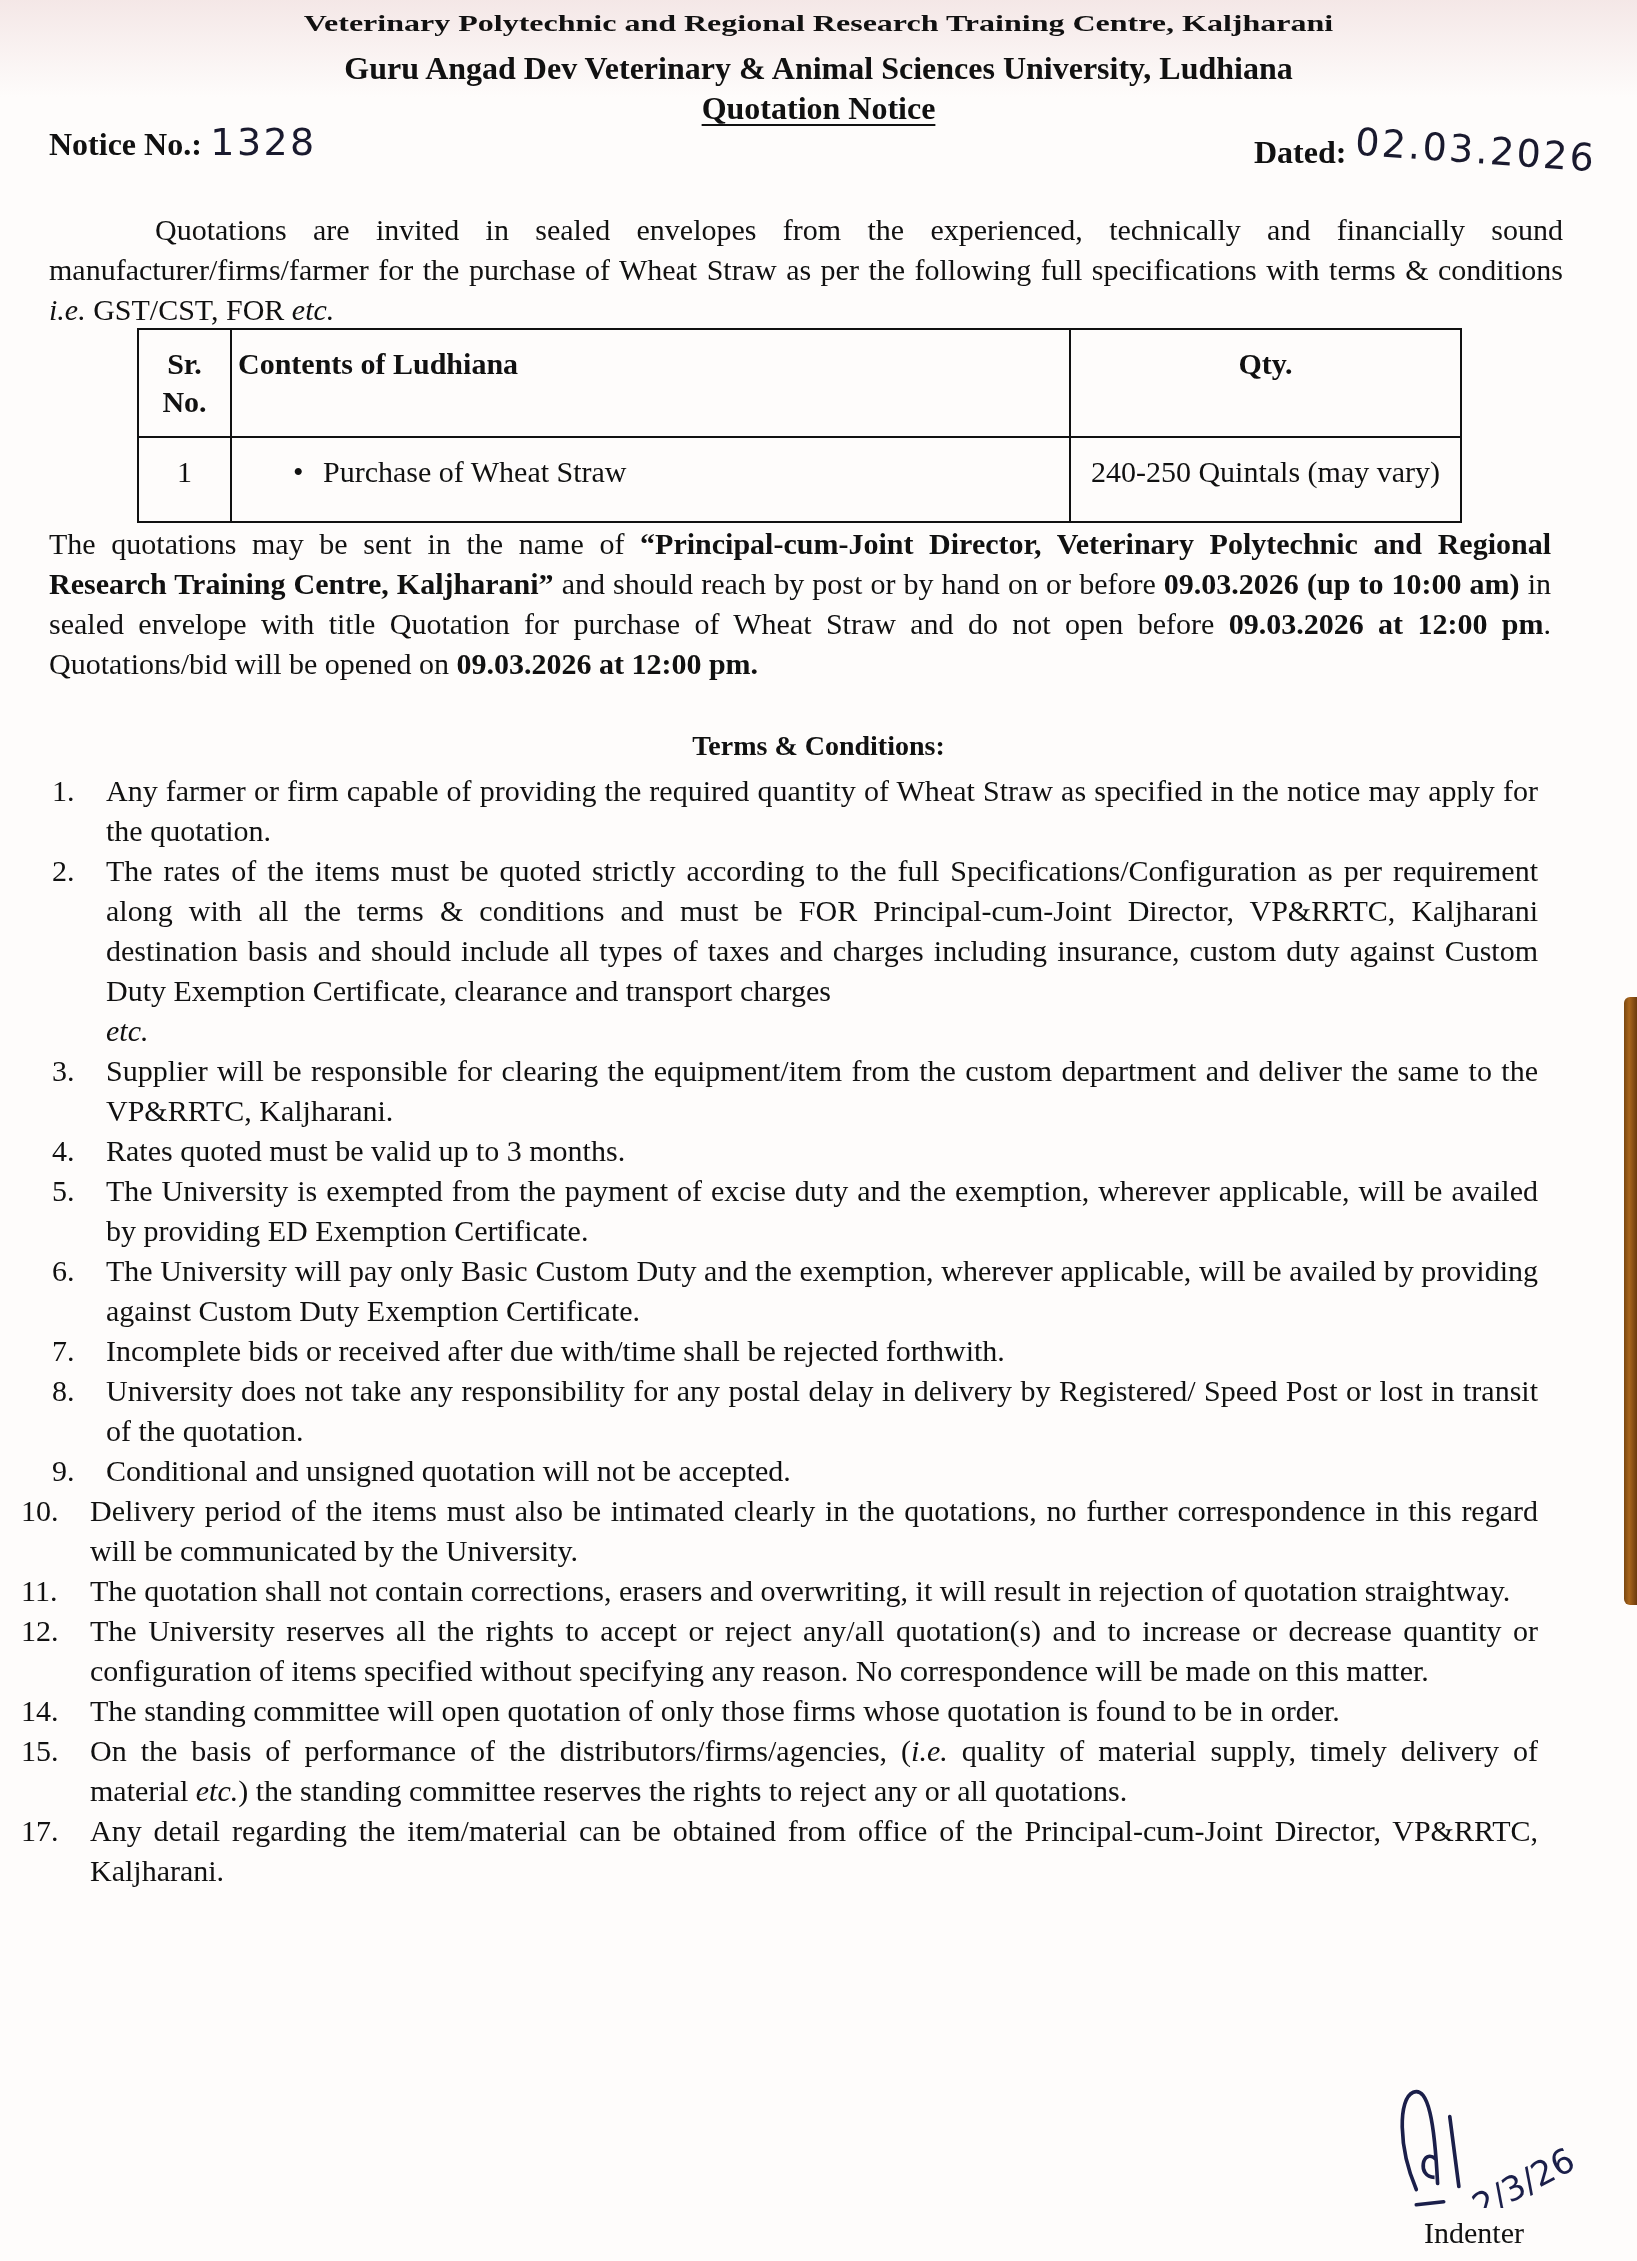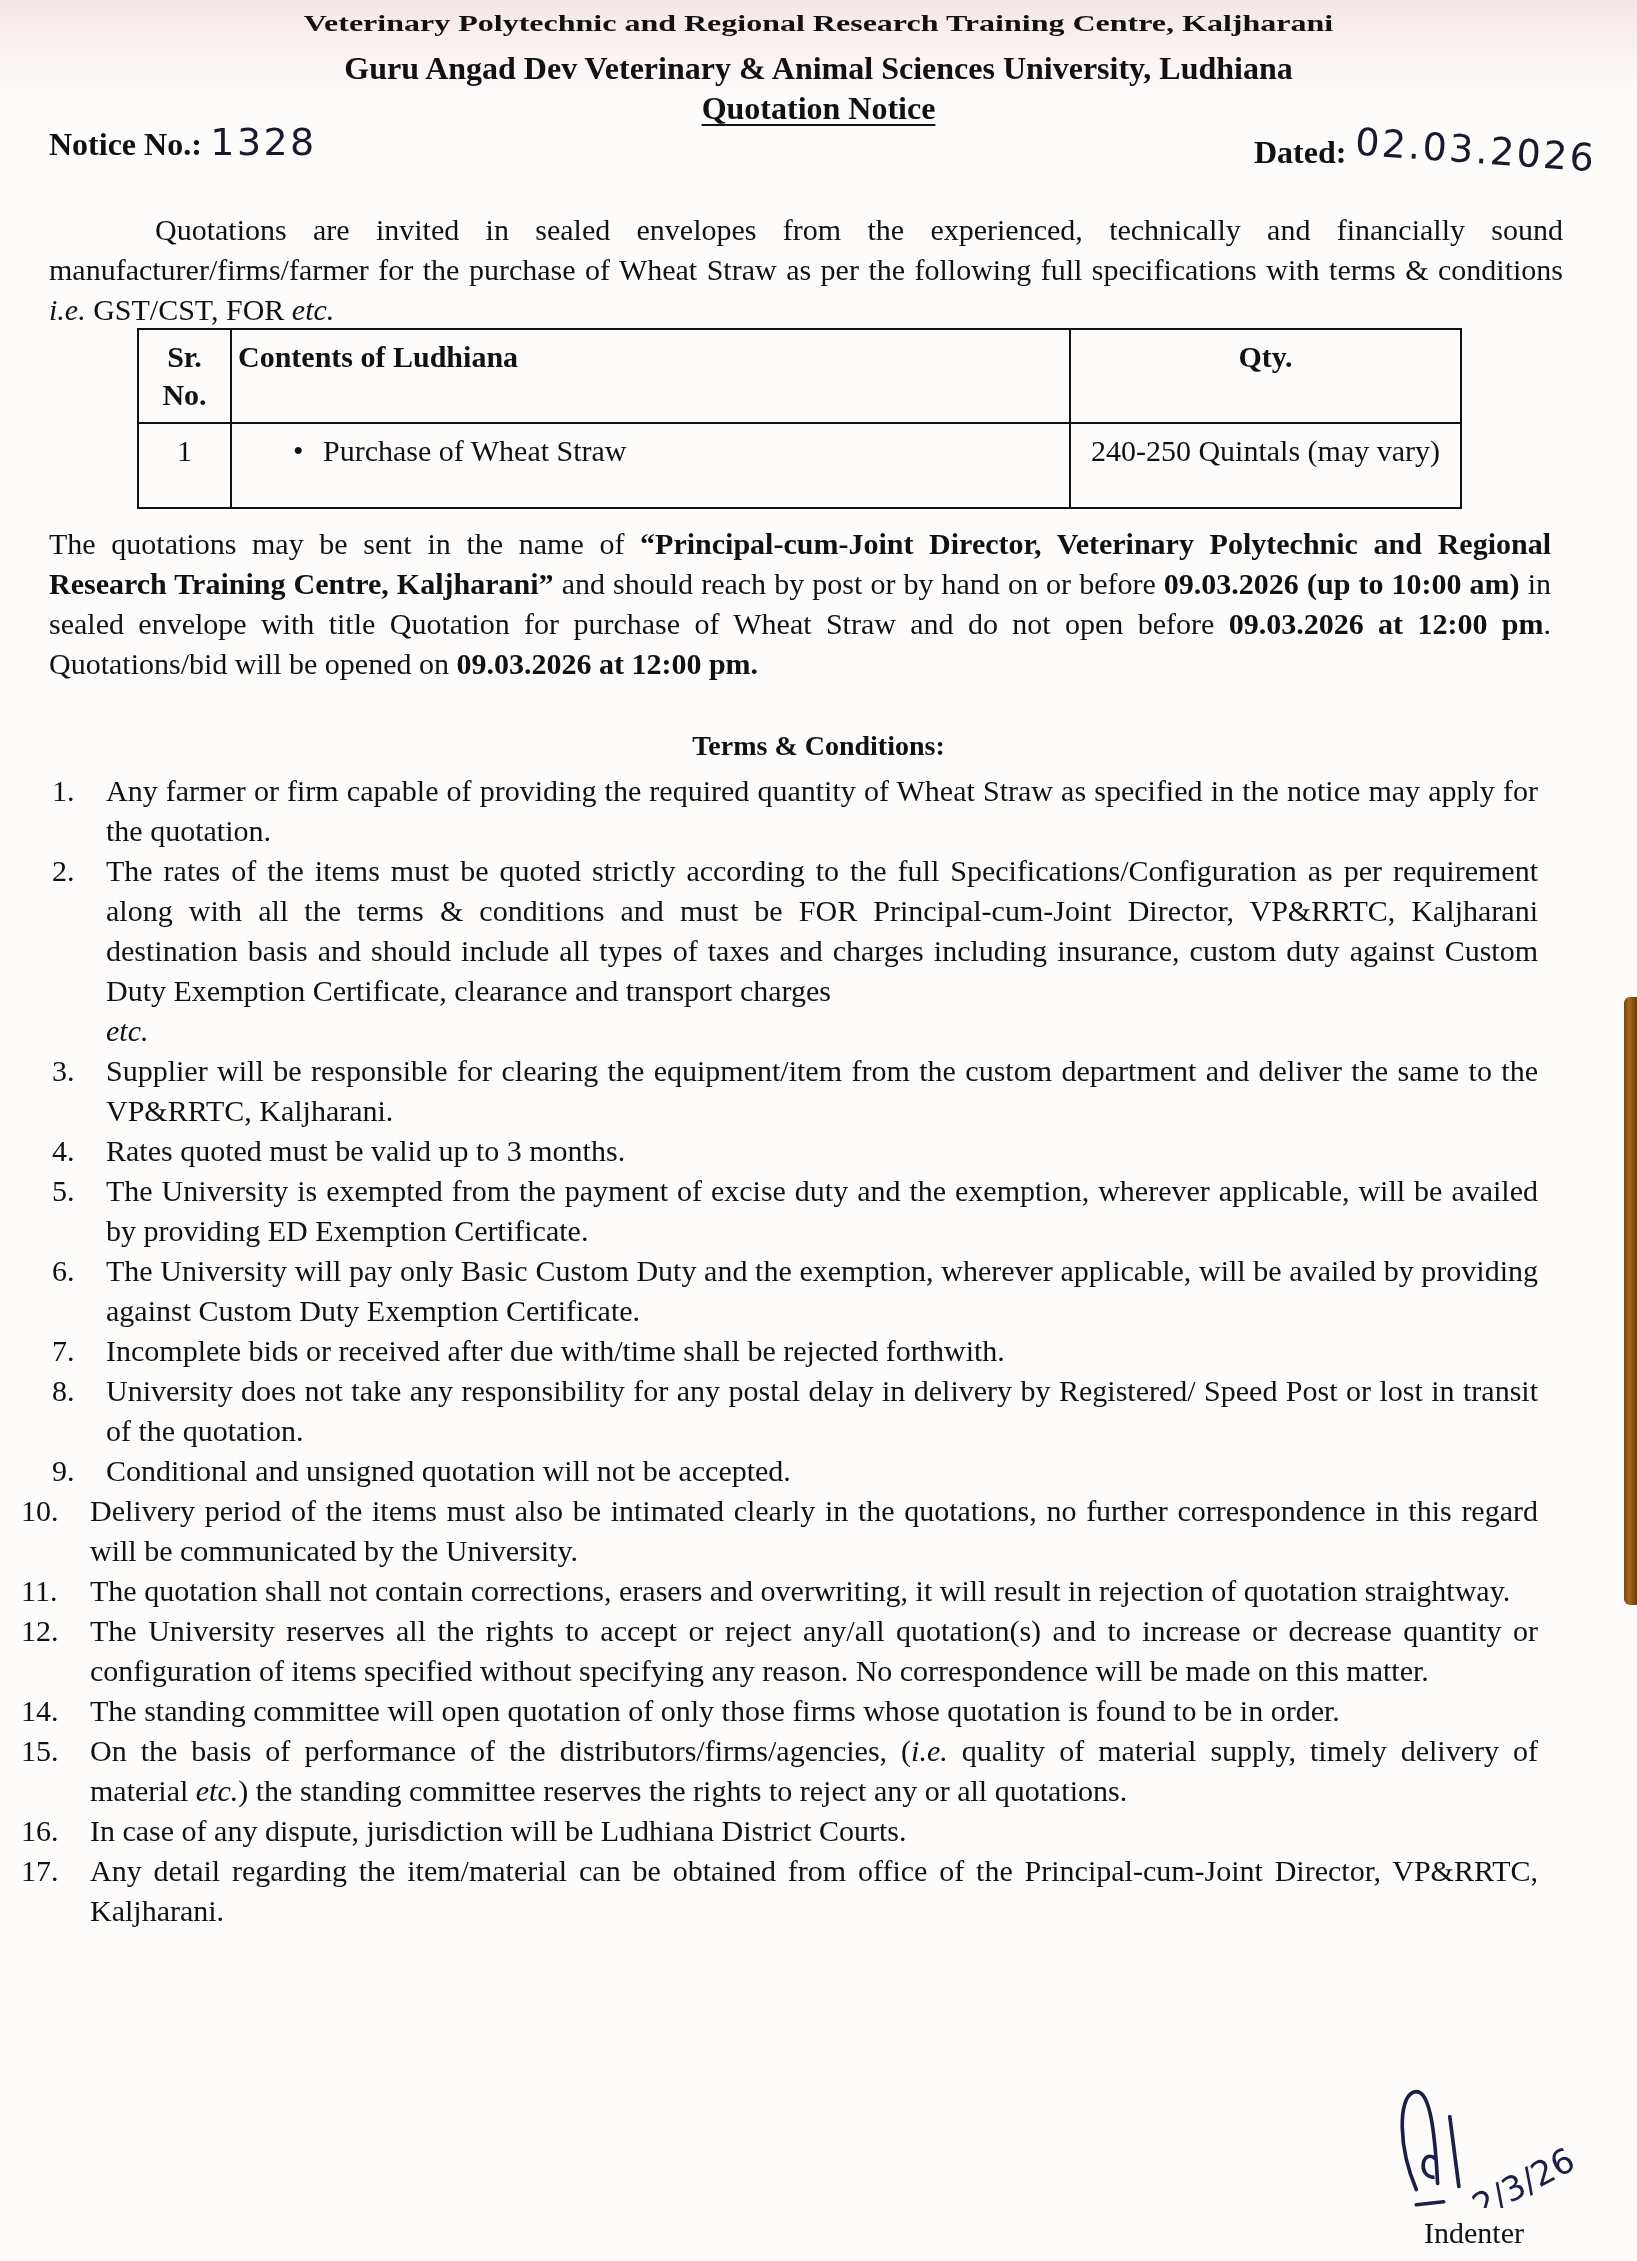--- a/index.html
+++ b/index.html
@@ -26,21 +26,21 @@
   .notice-no { position: absolute; left: 49px; top: 120px; font-weight: bold; font-size: 32px; }
   .hand { font-family: "DejaVu Sans", sans-serif; font-weight: normal; font-size: 38px; color: #1a1a2e; margin-left: 8.5px; letter-spacing: 2.4px; }
   .dated { position: absolute; left: 1254px; top: 128px; font-weight: bold; font-size: 32px; }
   .dated .hand { transform: rotate(4deg); display: inline-block; }
   .para { position: absolute; font-size: 30px; line-height: 40px; text-align: justify; }
   .intro { left: 49px; top: 210px; width: 1514px; text-indent: 106px; }
   table.env {
     position: absolute; left: 137px; top: 328px; width: 1325px;
     border-collapse: collapse; font-size: 30px; line-height: 38px;
   }
-  table.env td, table.env th { border: 2.4px solid #111; vertical-align: top; padding: 8px 6px; }
+  table.env td, table.env th { border: 2.4px solid #111; vertical-align: top; padding: 15px 6px; }
   table.env th { font-weight: bold; text-align: left; }
   .c1 { width: 79px; text-align: center !important; }
   .c3 { width: 377px; text-align: center !important; }
   .bullet { display: inline-block; width: 30px; margin-left: 55px; }
   .sendpara { left: 49px; top: 524px; width: 1502px; }
   .tc-title { position: absolute; left: 0; width: 1637px; top: 730px; text-align: center; font-weight: bold; font-size: 28px; }
   ol.terms { position: absolute; left: 0; top: 771px; width: 1538px; margin: 0; padding: 0; list-style: none; font-size: 30px; line-height: 40px; }
   ol.terms li { position: relative; padding-left: 106px; text-align: justify; }
   ol.terms li .num { position: absolute; left: 52px; }
   ol.terms li.two { padding-left: 90px; }
@@ -97,21 +97,20 @@
     <li><span class="num">5.</span><span>The University is exempted from the payment of excise duty and the exemption, wherever applicable, will be availed by providing ED Exemption Certificate.</span></li>
     <li><span class="num">6.</span><span>The University will pay only Basic Custom Duty and the exemption, wherever applicable, will be availed by providing against Custom Duty Exemption Certificate.</span></li>
     <li><span class="num">7.</span><span>Incomplete bids or received after due with/time shall be rejected forthwith.</span></li>
     <li><span class="num">8.</span><span>University does not take any responsibility for any postal delay in delivery by Registered/ Speed Post or lost in transit of the quotation.</span></li>
     <li><span class="num">9.</span><span>Conditional and unsigned quotation will not be accepted.</span></li>
     <li class="two"><span class="num">10.</span><span>Delivery period of the items must also be intimated clearly in the quotations, no further correspondence in this regard will be communicated by the University.</span></li>
     <li class="two"><span class="num">11.</span><span>The quotation shall not contain corrections, erasers and overwriting, it will result in rejection of quotation straightway.</span></li>
     <li class="two"><span class="num">12.</span><span>The University reserves all the rights to accept or reject any/all quotation(s) and to increase or decrease quantity or configuration of items specified without specifying any reason. No correspondence will be made on this matter.</span></li>
     <li class="two"><span class="num">14.</span><span>The standing committee will open quotation of only those firms whose quotation is found to be in order.</span></li>
     <li class="two"><span class="num">15.</span><span>On the basis of performance of the distributors/firms/agencies, (</span><i>i.e.</i><span> quality of material supply, timely delivery of material </span><i>etc.</i><span>) the standing committee reserves the rights to reject any or all quotations.</span></li>
-    <li class="two"><span class="num">16.</span><span>In case of any dispute, jurisdiction will be Ludhiana District Courts.</span></li>
     <li class="two"><span class="num">17.</span><span>Any detail regarding the item/material can be obtained from office of the Principal-cum-Joint Director, VP&amp;RRTC, Kaljharani.</span></li>
   </ol>
 
   <svg class="signature" viewBox="0 0 380 200">
     <path d="M40 170 C 10 100, 10 20, 35 10 C 60 0, 70 60, 75 160" fill="none" stroke="#1b1f4a" stroke-width="6" stroke-linecap="round"></path>
     <path d="M72 120 C 50 100, 40 150, 70 150" fill="none" stroke="#1b1f4a" stroke-width="6"></path>
     <path d="M95 50 L 110 165" fill="none" stroke="#1b1f4a" stroke-width="6" stroke-linecap="round"></path>
     <path d="M40 195 L 85 190" fill="none" stroke="#1b1f4a" stroke-width="6" stroke-linecap="round"></path>
     <text x="120" y="185" font-family="DejaVu Sans, sans-serif" font-size="56" fill="#1b1f4a" transform="rotate(-28 200 150)">2/3/26</text>
   </svg>

